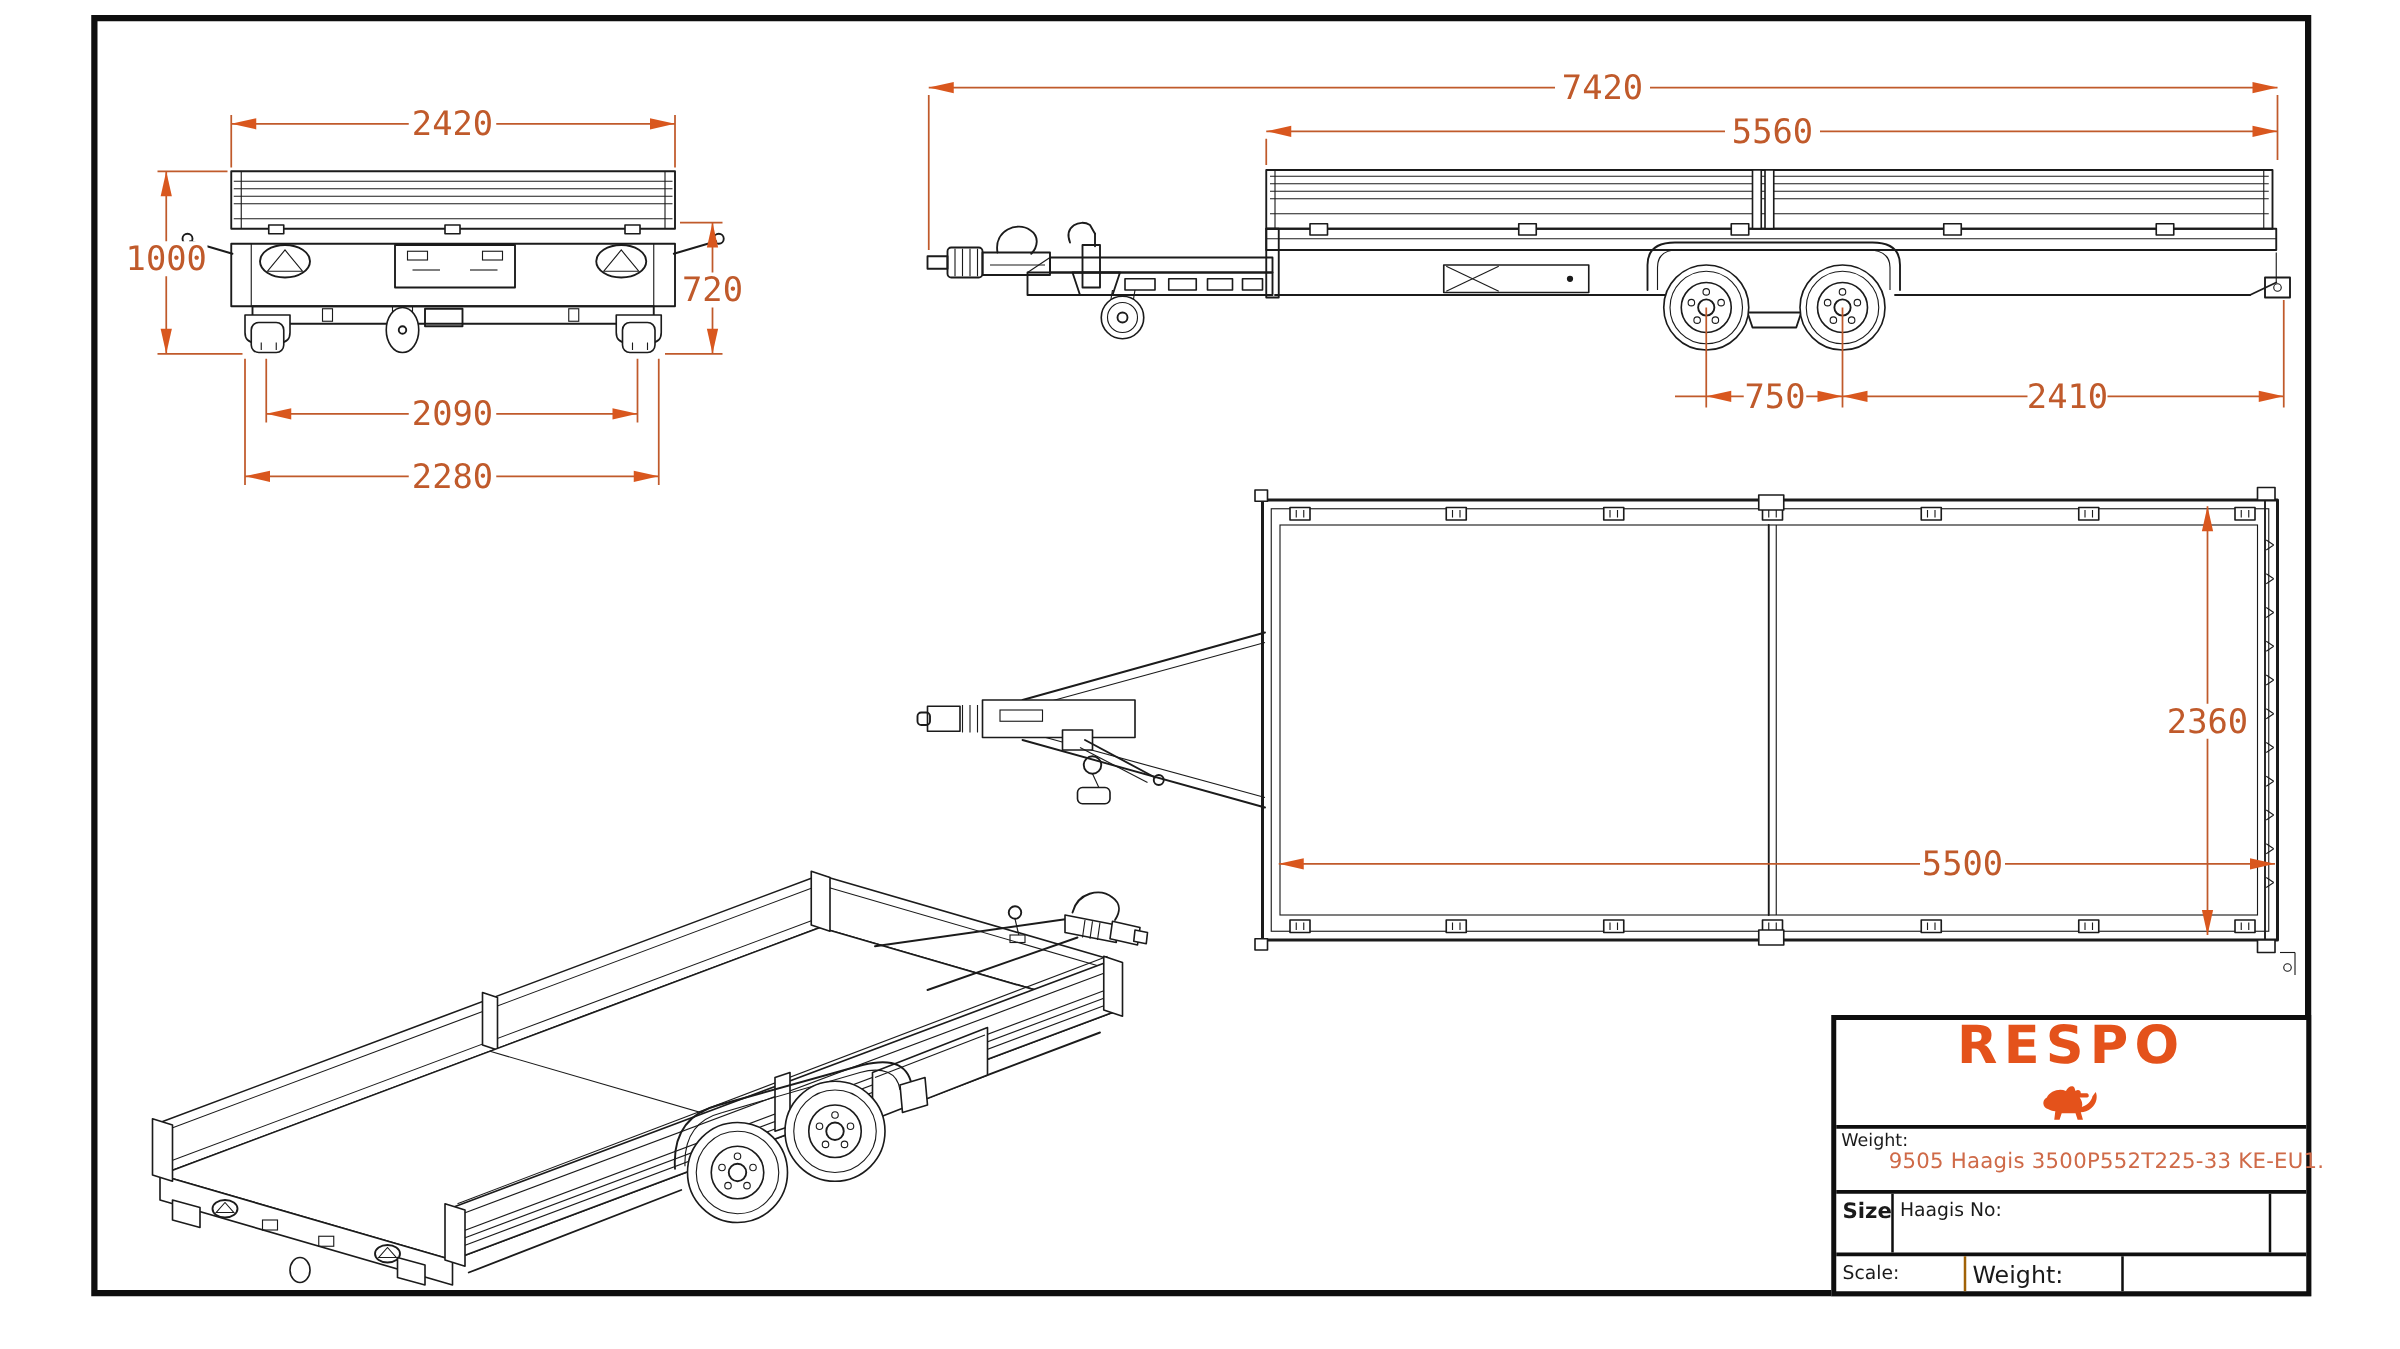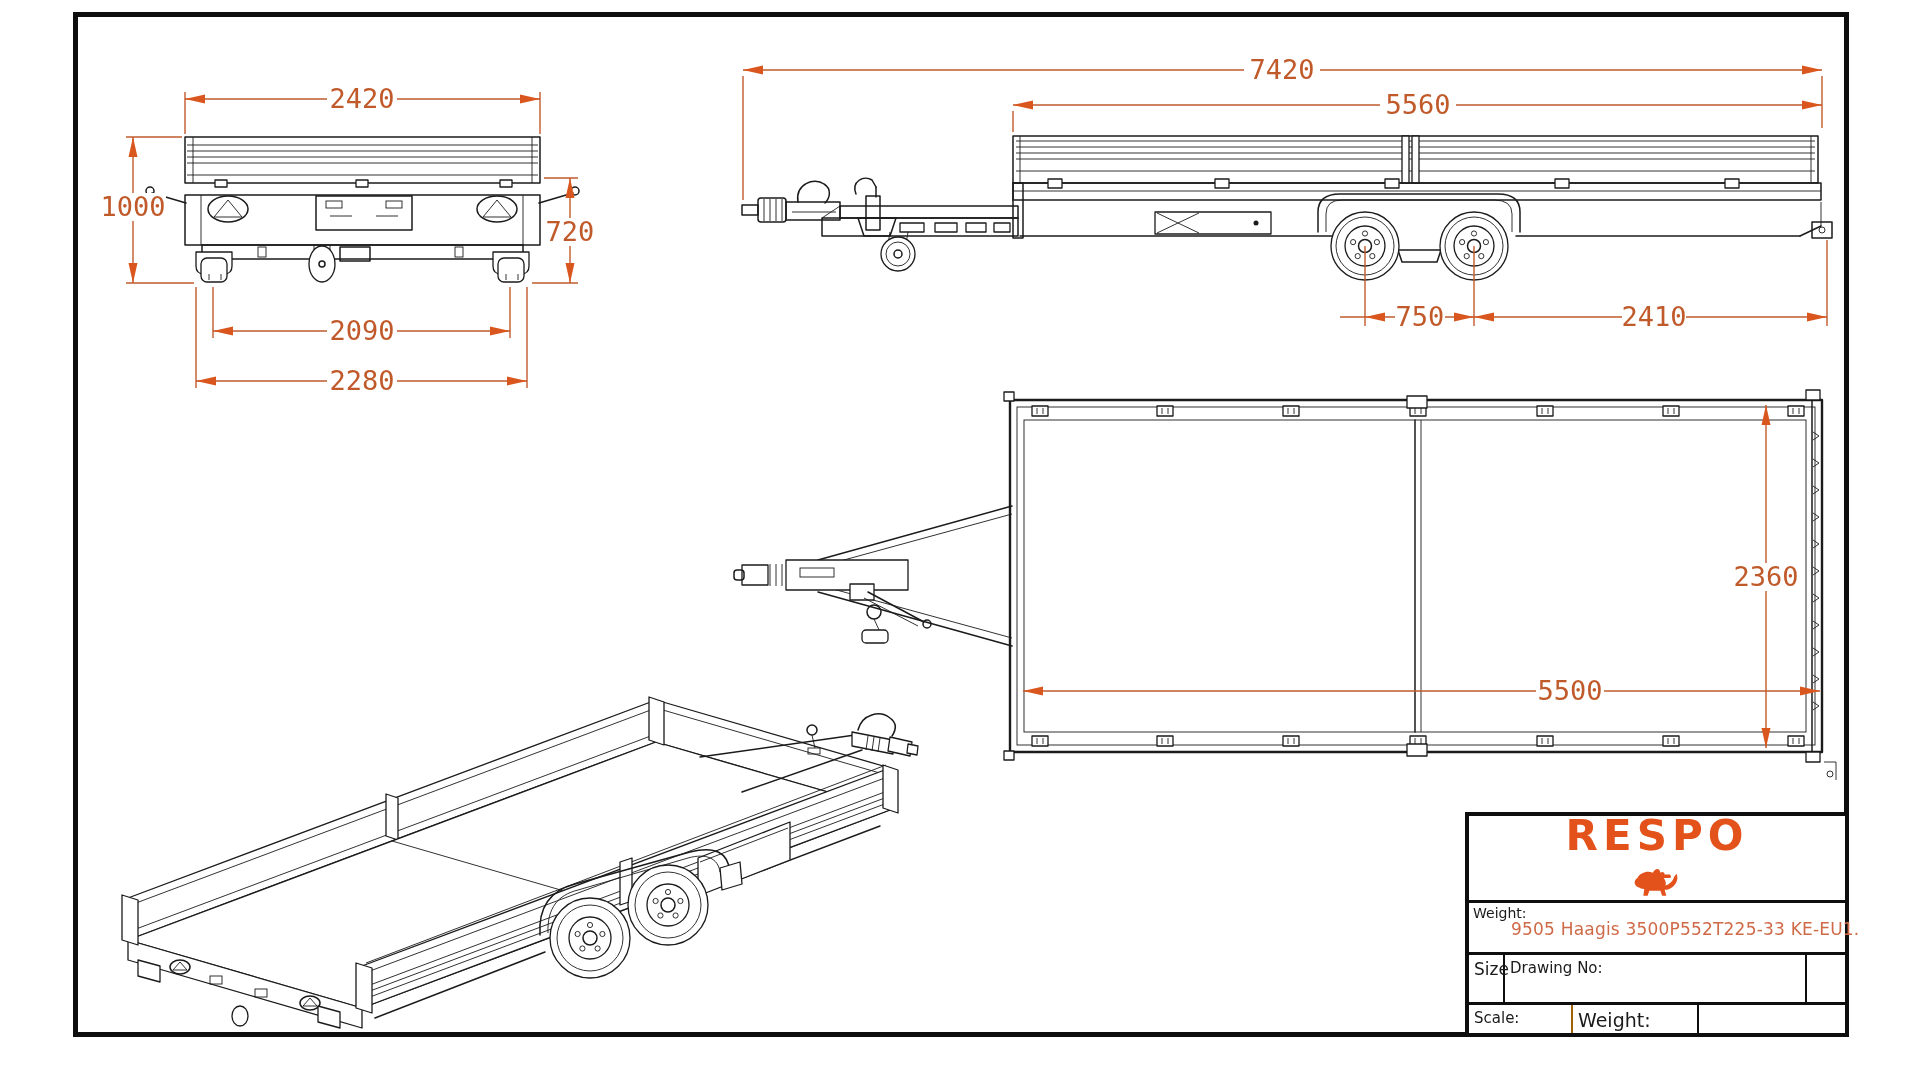--- a/index.html
+++ b/index.html
@@ -30,21 +30,21 @@
       letter-spacing:5px;color:var(--brand,#e4521b);}
   .tb-bull{margin-top:-2px;}
   .tb-title-row{position:relative;border-top:3px solid #0e0e0e;}
   .tb-label{font-family:"DejaVu Sans",sans-serif;color:#1a1a1a;}
   .tb-label-title{position:absolute;left:4px;top:2px;font-size:14px;}
   .tb-title-value{position:absolute;left:42px;top:16px;width:334px;font-size:17px;letter-spacing:.2px;
       color:var(--title_text,#cf6a48);white-space:nowrap;}
   .tb-row{display:flex;border-top:3px solid #0e0e0e;}
   .tb-cell{position:relative;box-sizing:border-box;}
   .tb-cell .tb-label{position:absolute;left:5px;top:4px;}
-  .tb-size{width:36px;border-right:2px solid #0e0e0e;}
+  .tb-size{width:46px;border-right:2px solid #0e0e0e;font-weight:bold;}
   .tb-size .tb-label{font-size:17px;}
   .tb-drawing{width:302px;border-right:2px solid #0e0e0e;}
   .tb-drawing .tb-label{font-size:15px;}
   .tb-spare{flex:1;}
   .tb-scale{width:104px;border-right:2px solid #a16207;}
   .tb-scale .tb-label{font-size:15px;}
   .tb-weight{width:126px;border-right:2px solid #0e0e0e;}
   .tb-weight .tb-label{font-size:19px;}
 </style>
 </head>
@@ -475,21 +475,21 @@
     </div>
     <div class="tb-title-row">
       <span class="tb-label tb-label-title">Weight:</span>
       <span class="tb-title-value">9505 Haagis 3500P552T225-33 KE-EU1.</span>
     </div>
     <div class="tb-row">
       <div class="tb-cell tb-size">
         <span class="tb-label">Size</span>
       </div>
       <div class="tb-cell tb-drawing">
-        <span class="tb-label">Drawing No:</span>
+        <span class="tb-label">Haagis No:</span>
       </div>
       <div class="tb-cell tb-spare"></div>
     </div>
     <div class="tb-row">
       <div class="tb-cell tb-scale">
         <span class="tb-label">Scale:</span>
       </div>
       <div class="tb-cell tb-weight">
         <span class="tb-label">Weight:</span>
       </div>

